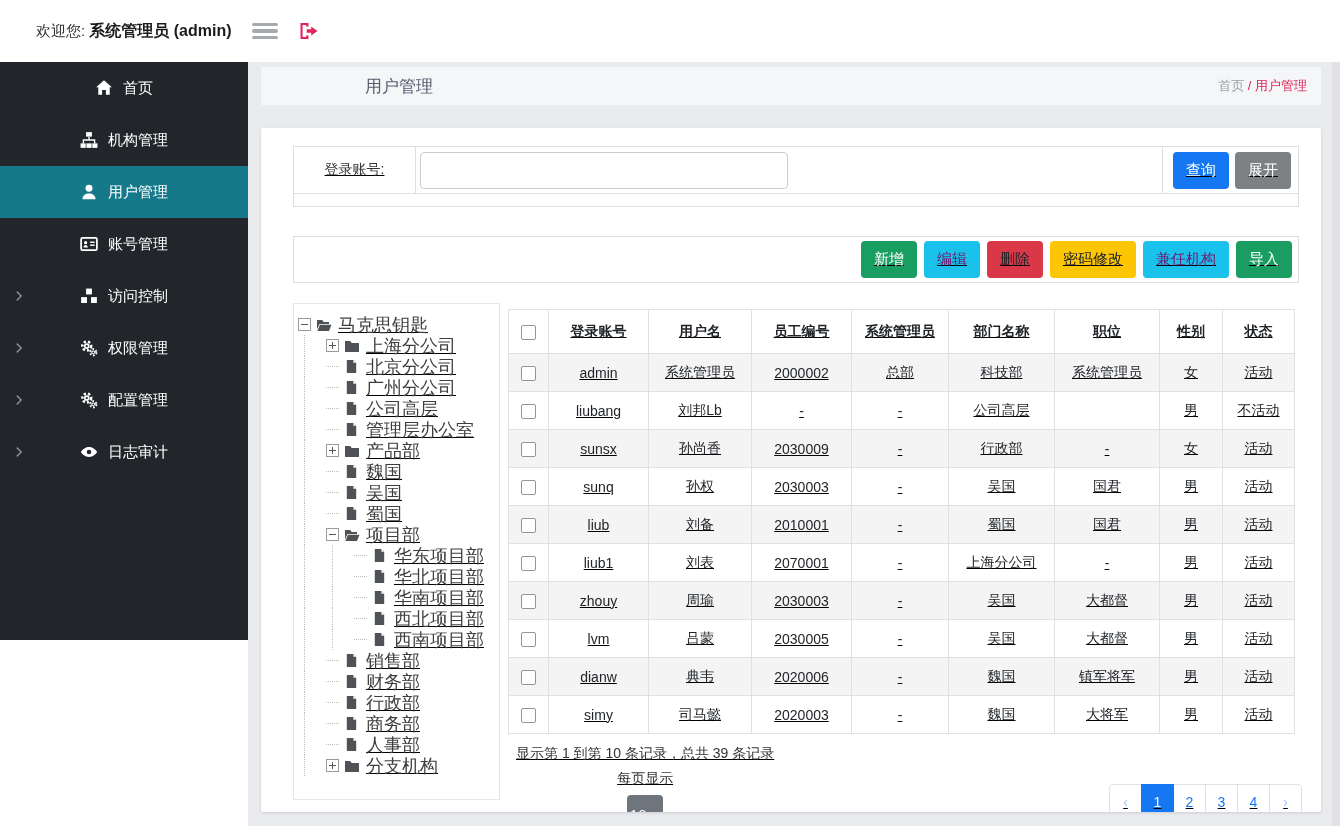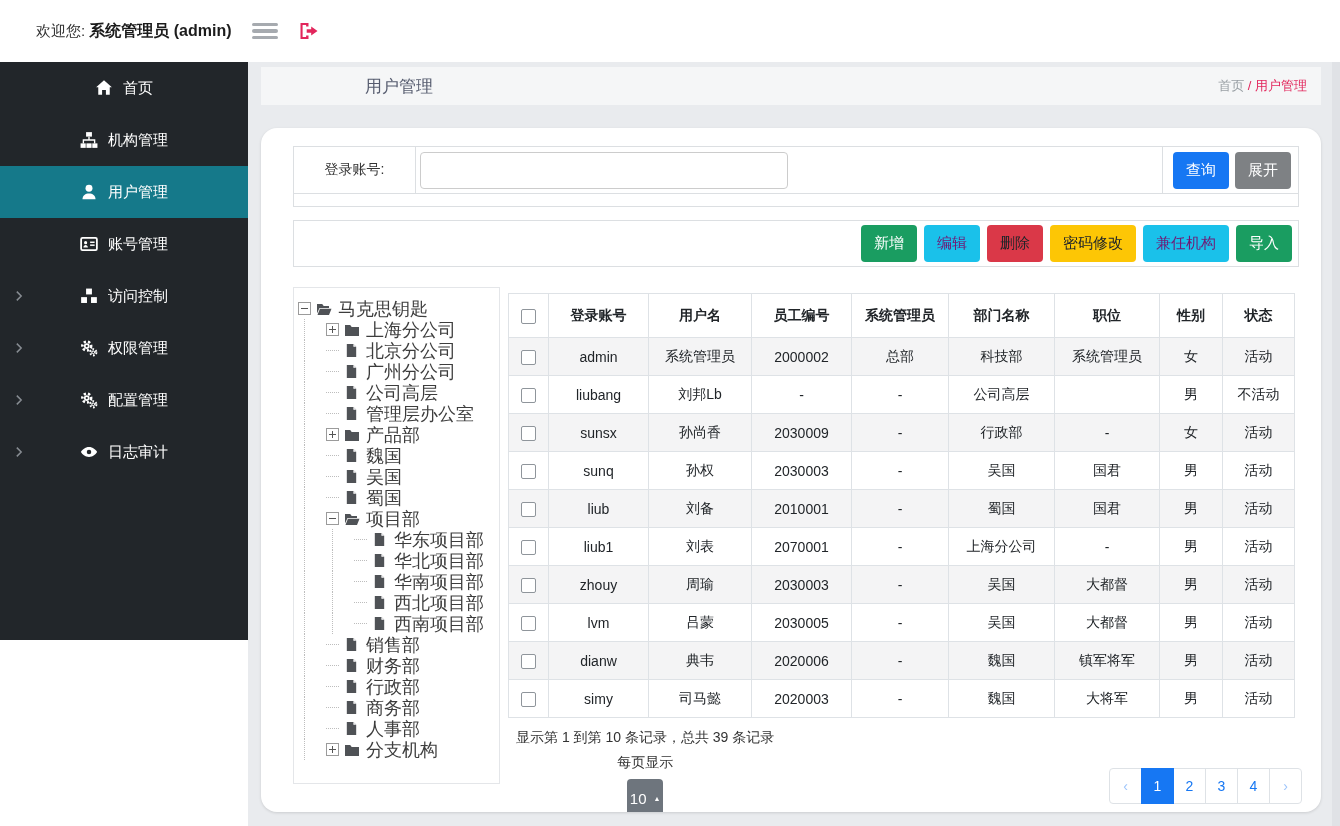--- a/index.html
+++ b/index.html
@@ -33,22 +33,22 @@
   .main { position:absolute; top:62px; left:248px; width:1092px; height:764px; background:#e9ebee; }
   .scrollstrip { position:absolute; right:0; top:0; width:8px; height:764px; background:#e0e2e6; }
 
   .heading-bar { height:38px; margin:5px 19px 0 13px; background:#f5f6f7;
     display:flex; align-items:center; justify-content:space-between; padding:0 14px 0 104px; }
   .page-title { font-size:17px; color:#555b6e; }
   .breadcrumb { font-size:13px; }
   .breadcrumb .bc-home { color:#9aa0a5; cursor:pointer; }
   .breadcrumb .bc-sep, .breadcrumb .bc-cur { color:#e2265c; }
 
-  .panel { margin:23px 19px 0 13px; height:684px; background:#fff; border-radius:16px;
-    box-shadow:0 1px 3px rgba(0,0,0,.13); padding:18px 22px 0 32px; overflow:hidden; }
+  .panel { margin:23px 19px 0 13px; height:684px; background:#fff; border-radius:2px;
+    box-shadow:0 1px 3px rgba(0,0,0,.13); padding:18px 22px 0 32px; overflow:hidden;text-decoration:underline; }
 
   
   .search-box { border:1px solid #dcdfe2; }
   .search-row { height:47px; display:flex; align-items:stretch; border-bottom:1px solid #dcdfe2; }
   .search-label-cell { width:122px; border-right:1px solid #dcdfe2; display:flex; align-items:center;
     justify-content:center; font-size:14px; color:#333; }
   .search-input-cell { flex:1; display:flex; align-items:center; }
   .search-input { width:368px; height:37px; margin-left:4px; border:1px solid #ccc; border-radius:4px;
     font-size:14px; padding:0 10px; outline:none; }
   .search-btn-cell { width:136px; border-left:1px solid #dcdfe2; display:flex; align-items:center;
@@ -57,21 +57,21 @@
   .btn { border:none; border-radius:4px; height:37px; font-size:15px; padding:0 13px; cursor:pointer;
     font-family:inherit; white-space:nowrap; }
   .btn-blue { background:#1677f3; color:#fff; }
   .btn-gray { background:#7e8184; color:#ffffff; }
   .btn-green { background:#1a9d61; color:#fff; }
   .btn-cyan { background:#1ac1ea; color:#701a75; }
   .btn-red { background:#da3848; color:#212529; }
   .btn-amber { background:#fdc605; color:#212529; }
 
   
-  .toolbar { margin-top:13px; border:1px solid #dcdfe2; height:47px; display:flex; align-items:center;
+  .toolbar { margin-top:29px; border:1px solid #dcdfe2; height:47px; display:flex; align-items:center;
     justify-content:flex-end; gap:7px; padding-right:6px; }
 
   
   .content-row { margin-top:20px; display:flex; align-items:flex-start; }
   .tree-panel { width:207px; height:497px; border:1px solid #e4e6e9; padding:10px 4px; overflow:hidden; flex:none; }
   .tree-row { height:21px; display:flex; align-items:center; font-size:18px; color:#3d3d3d; cursor:pointer; white-space:nowrap; }
   .tree-indent { width:22px; height:21px; flex:none; border-left:1px dotted #bdbdbd; margin-left:6px; }
   .expander { position:relative; width:13px; height:13px; flex:none; border:1px solid #9b9b9b; background:#fff; }
   .expander::before { content:""; position:absolute; left:2px; right:2px; top:5px; height:1px; background:#555; }
   .expander.plus::after { content:""; position:absolute; top:2px; bottom:2px; left:5px; width:1px; background:#555; }

